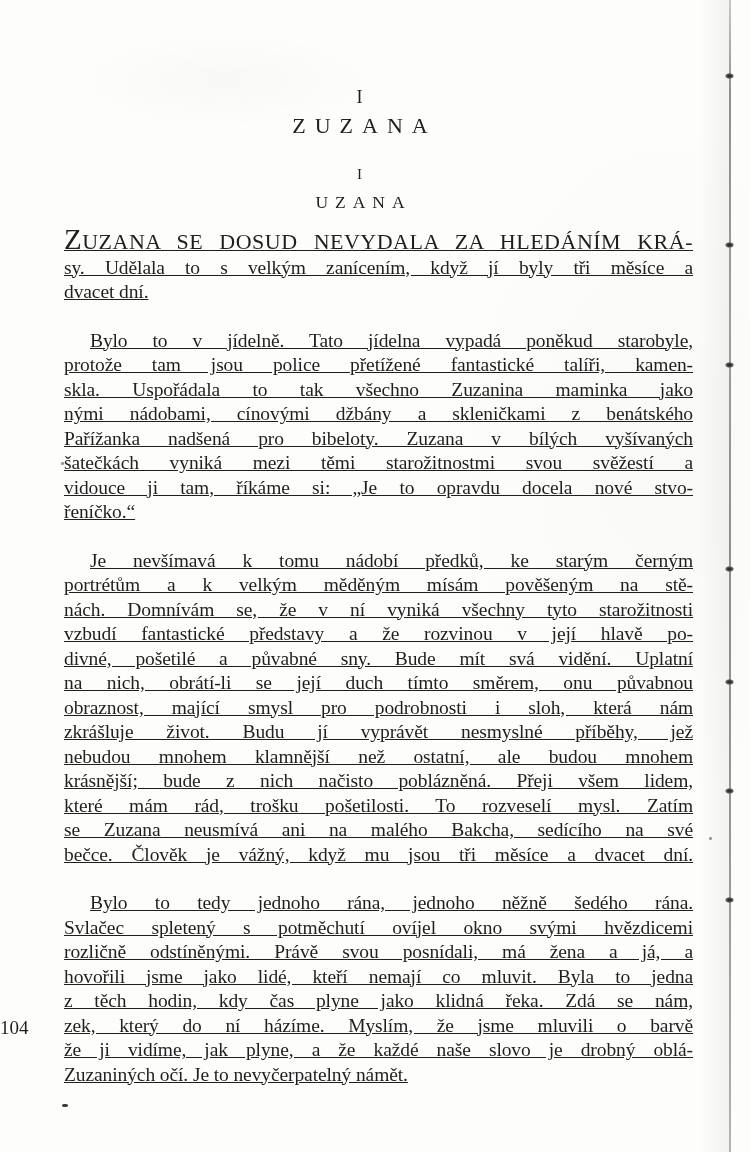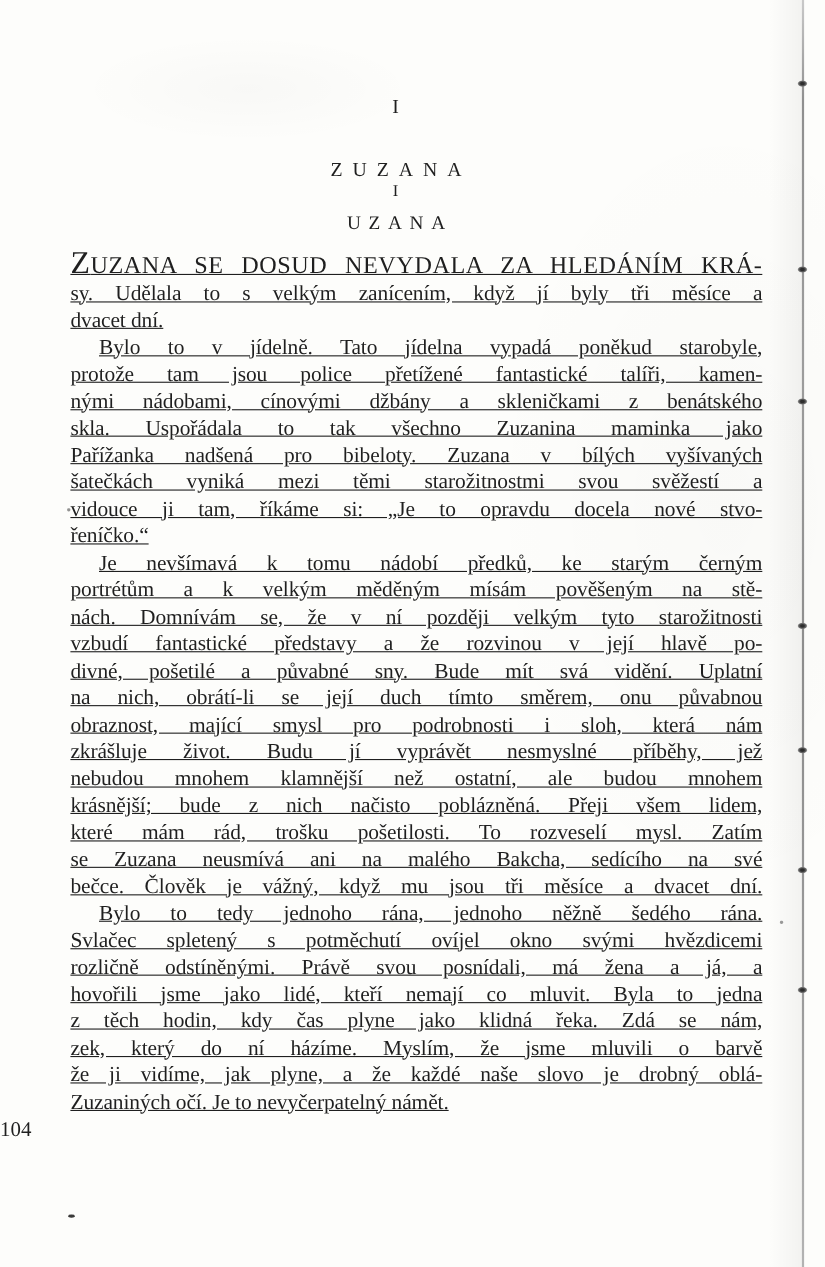--- a/index.html
+++ b/index.html
@@ -14,42 +14,42 @@
       radial-gradient(ellipse 300px 500px at 88% 40%, rgba(0,0,0,0.014), rgba(0,0,0,0) 75%);
     font-family: "Liberation Serif", "DejaVu Serif", serif;
     color: #1f1f1f;
     overflow: hidden;
   }
 
   
   .heading { position: absolute; top: 0; left: 50px; width: 620px; }
   .heading > div { position: absolute; left: 0; width: 100%; text-align: center; line-height: 1; }
   .part-number   { top: 88px;  font-size: 18px;   letter-spacing: 1px; }
-  .part-title    { top: 115px; font-size: 18px;   letter-spacing: 9px;  text-indent: 9px; margin-top: 30px; }
+  .part-title    { top: 115px; font-size: 22px;   letter-spacing: 9px;  text-indent: 9px; }
   .chapter-number{ top: 167px; font-size: 15px;   letter-spacing: 1px; }
   .chapter-title { top: 194px; font-size: 17.5px; letter-spacing: 7px;  text-indent: 7px; }
 
   
   .text-body {
     position: absolute;
     top: 227px;
     left: 64px;
     width: 629px;
     font-size: 19.5px;
     line-height: 24.5px;
     letter-spacing: -0.1px;
     text-decoration: underline;
   }
   .line {
     text-align: justify;
     text-align-last: justify;
     white-space: normal;
   }
   .line.last   { text-align-last: left; }
-  .line.indent { padding-left: 26px; }
+  .line.indent { padding-left: 26px; margin-top: 24px; }
   .lead-line .initial { font-size: 29px; letter-spacing: 0.5px; }
   .lead-line .caps    { font-size: 22px; letter-spacing: 0.5px; }
 
   
   .page-number {
     position: absolute;
     top: 1018px;
     left: 0;
     width: 730px;
     text-align: left;
@@ -100,31 +100,31 @@
 
   <div class="text-body">
       <div class="paragraph">
         <div class="line lead-line"><span class="initial">Z</span><span class="caps">UZANA SE DOSUD NEVYDALA ZA HLEDÁNÍM KRÁ-</span></div>
         <div class="line">sy. Udělala to s velkým zanícením, když jí byly tři měsíce a</div>
         <div class="line last">dvacet dní.</div>
       </div>
       <div class="paragraph">
         <div class="line indent">Bylo to v jídelně. Tato jídelna vypadá poněkud starobyle,</div>
         <div class="line">protože tam jsou police přetížené fantastické talíři, kamen-</div>
+        <div class="line">skla. Uspořádala to tak všechno Zuzanina maminka jako</div>
         <div class="line">nými nádobami, cínovými džbány a skleničkami z benátského</div>
-        <div class="line">skla. Uspořádala to tak všechno Zuzanina maminka jako</div>
         <div class="line">Pařížanka nadšená pro bibeloty. Zuzana v bílých vyšívaných</div>
         <div class="line">šatečkách vyniká mezi těmi starožitnostmi svou svěžestí a</div>
         <div class="line">vidouce ji tam, říkáme si: „Je to opravdu docela nové stvo-</div>
         <div class="line last">řeníčko.“</div>
       </div>
       <div class="paragraph">
         <div class="line indent">Je nevšímavá k tomu nádobí předků, ke starým černým</div>
         <div class="line">portrétům a k velkým měděným mísám pověšeným na stě-</div>
-        <div class="line">nách. Domnívám se, že v ní později velkým tyto starožitnosti</div>
+        <div class="line">nách. Domnívám se, že v ní vyniká všechny tyto starožitnosti</div>
         <div class="line">vzbudí fantastické představy a že rozvinou v její hlavě po-</div>
         <div class="line">divné, pošetilé a půvabné sny. Bude mít svá vidění. Uplatní</div>
         <div class="line">na nich, obrátí-li se její duch tímto směrem, onu půvabnou</div>
         <div class="line">obraznost, mající smysl pro podrobnosti i sloh, která nám</div>
         <div class="line">zkrášluje život. Budu jí vyprávět nesmyslné příběhy, jež</div>
         <div class="line">nebudou mnohem klamnější než ostatní, ale budou mnohem</div>
         <div class="line">krásnější; bude z nich načisto poblázněná. Přeji všem lidem,</div>
         <div class="line">které mám rád, trošku pošetilosti. To rozveselí mysl. Zatím</div>
         <div class="line">se Zuzana neusmívá ani na malého Bakcha, sedícího na své</div>
         <div class="line">bečce. Člověk je vážný, když mu jsou tři měsíce a dvacet dní.</div>

